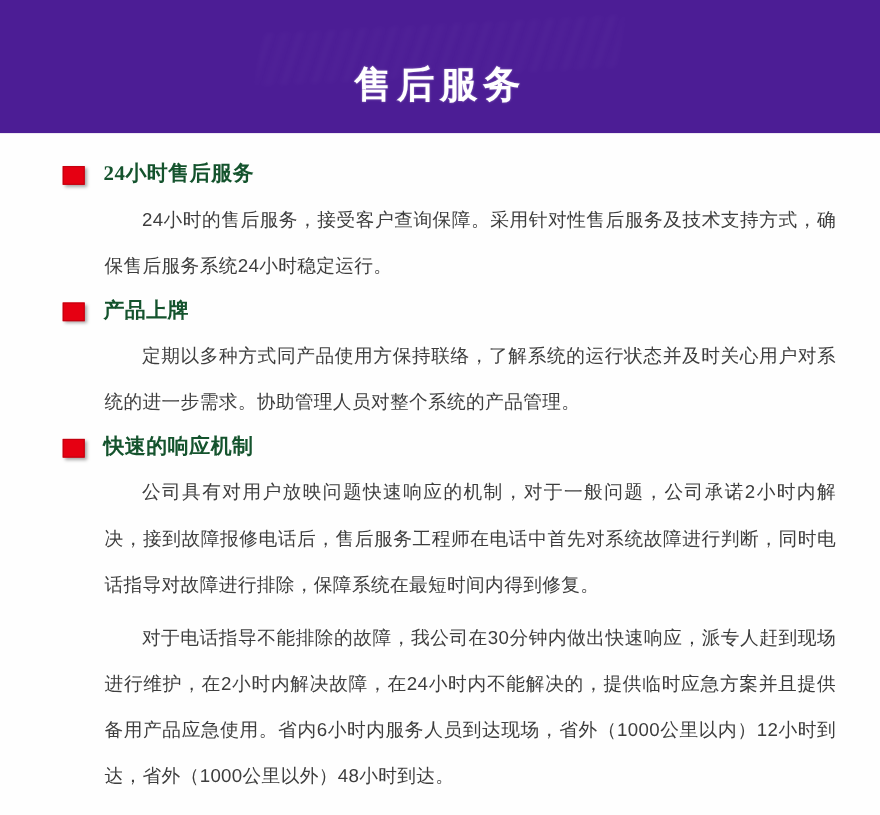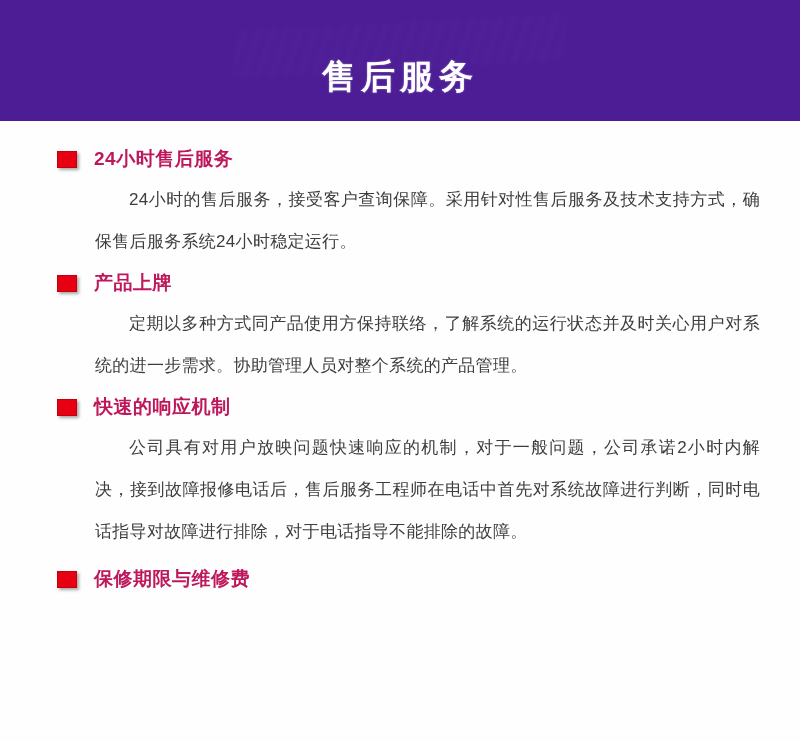--- a/index.html
+++ b/index.html
@@ -72,22 +72,23 @@
     height: 17px;
     background: #e60012;
     border: 1px solid #c3000f;
     box-shadow: 2px 2px 3px rgba(0,0,0,0.35);
     flex: 0 0 auto;
   }
   .heading-text {
     font-size: 19px;
     line-height: 24px;
     font-weight: bold;
-    color: #be185d;
+    color: #14532d;
     letter-spacing: 0.5px;
+    font-family: Liberation Serif, serif;
   }
   .section p {
     margin: 8px 0 0 38px;
     width: 665px;
     font-size: 17px;
     line-height: 42px;
     color: #3d3d3d;
     text-indent: 2em;
     text-align: justify;
     letter-spacing: 0.3px;
@@ -120,21 +121,22 @@
         <h2 class="heading-text">产品上牌</h2>
       </div>
       <p>定期以多种方式同产品使用方保持联络，了解系统的运行状态并及时关心用户对系统的进一步需求。协助管理人员对整个系统的产品管理。</p>
     </section>
 
     <section class="section">
       <div class="section-heading">
         <span class="bullet"></span>
         <h2 class="heading-text">快速的响应机制</h2>
       </div>
-      <p>公司具有对用户放映问题快速响应的机制，对于一般问题，公司承诺2小时内解决，接到故障报修电话后，售后服务工程师在电话中首先对系统故障进行判断，同时电话指导对故障进行排除，对于电话指导不能排除的故障。</p>
+      <p>公司具有对用户放映问题快速响应的机制，对于一般问题，公司承诺2小时内解决，接到故障报修电话后，售后服务工程师在电话中首先对系统故障进行判断，同时电话指导对故障进行排除，保障系统在最短时间内得到修复。</p>
+      <p>对于电话指导不能排除的故障，我公司在30分钟内做出快速响应，派专人赶到现场进行维护，在2小时内解决故障，在24小时内不能解决的，提供临时应急方案并且提供备用产品应急使用。省内6小时内服务人员到达现场，省外（1000公里以内）12小时到达，省外（1000公里以外）48小时到达。</p>
     </section>
 
     <section class="section">
       <div class="section-heading">
         <span class="bullet"></span>
         <h2 class="heading-text">保修期限与维修费</h2>
       </div>
     </section>
 
   </div>

